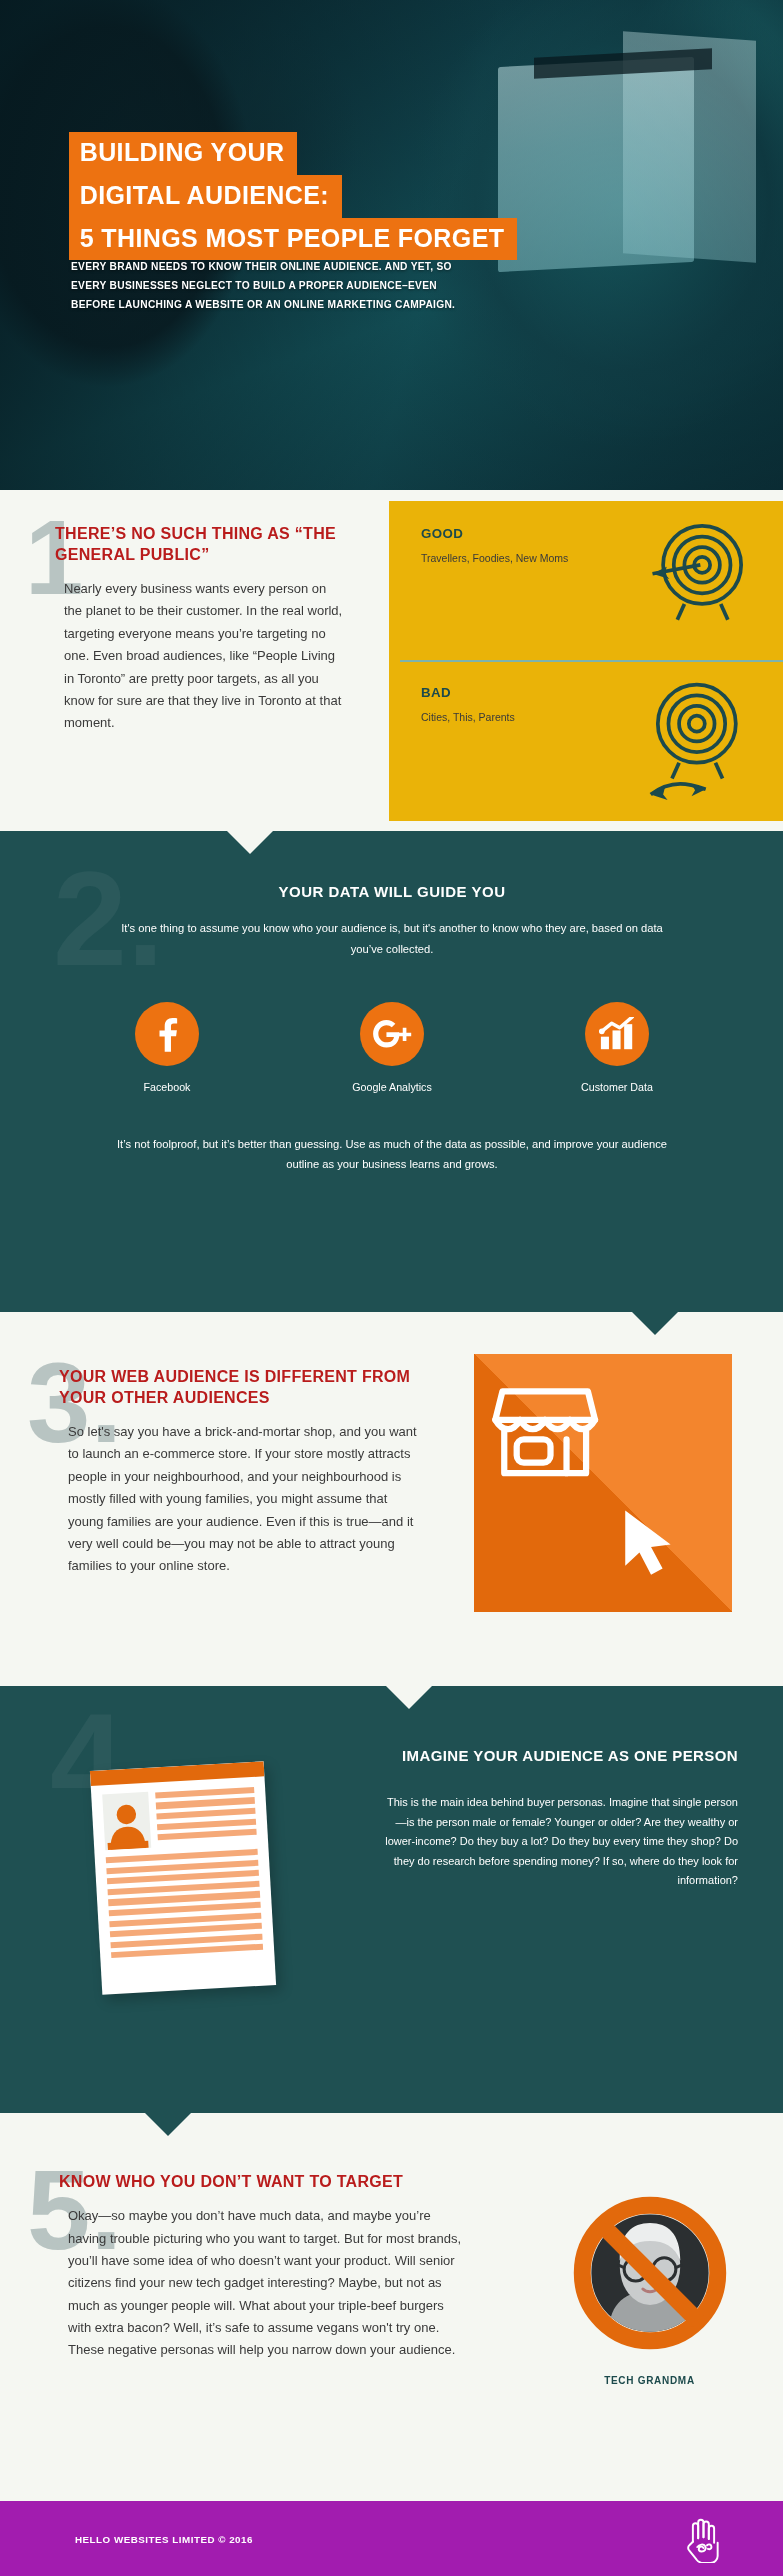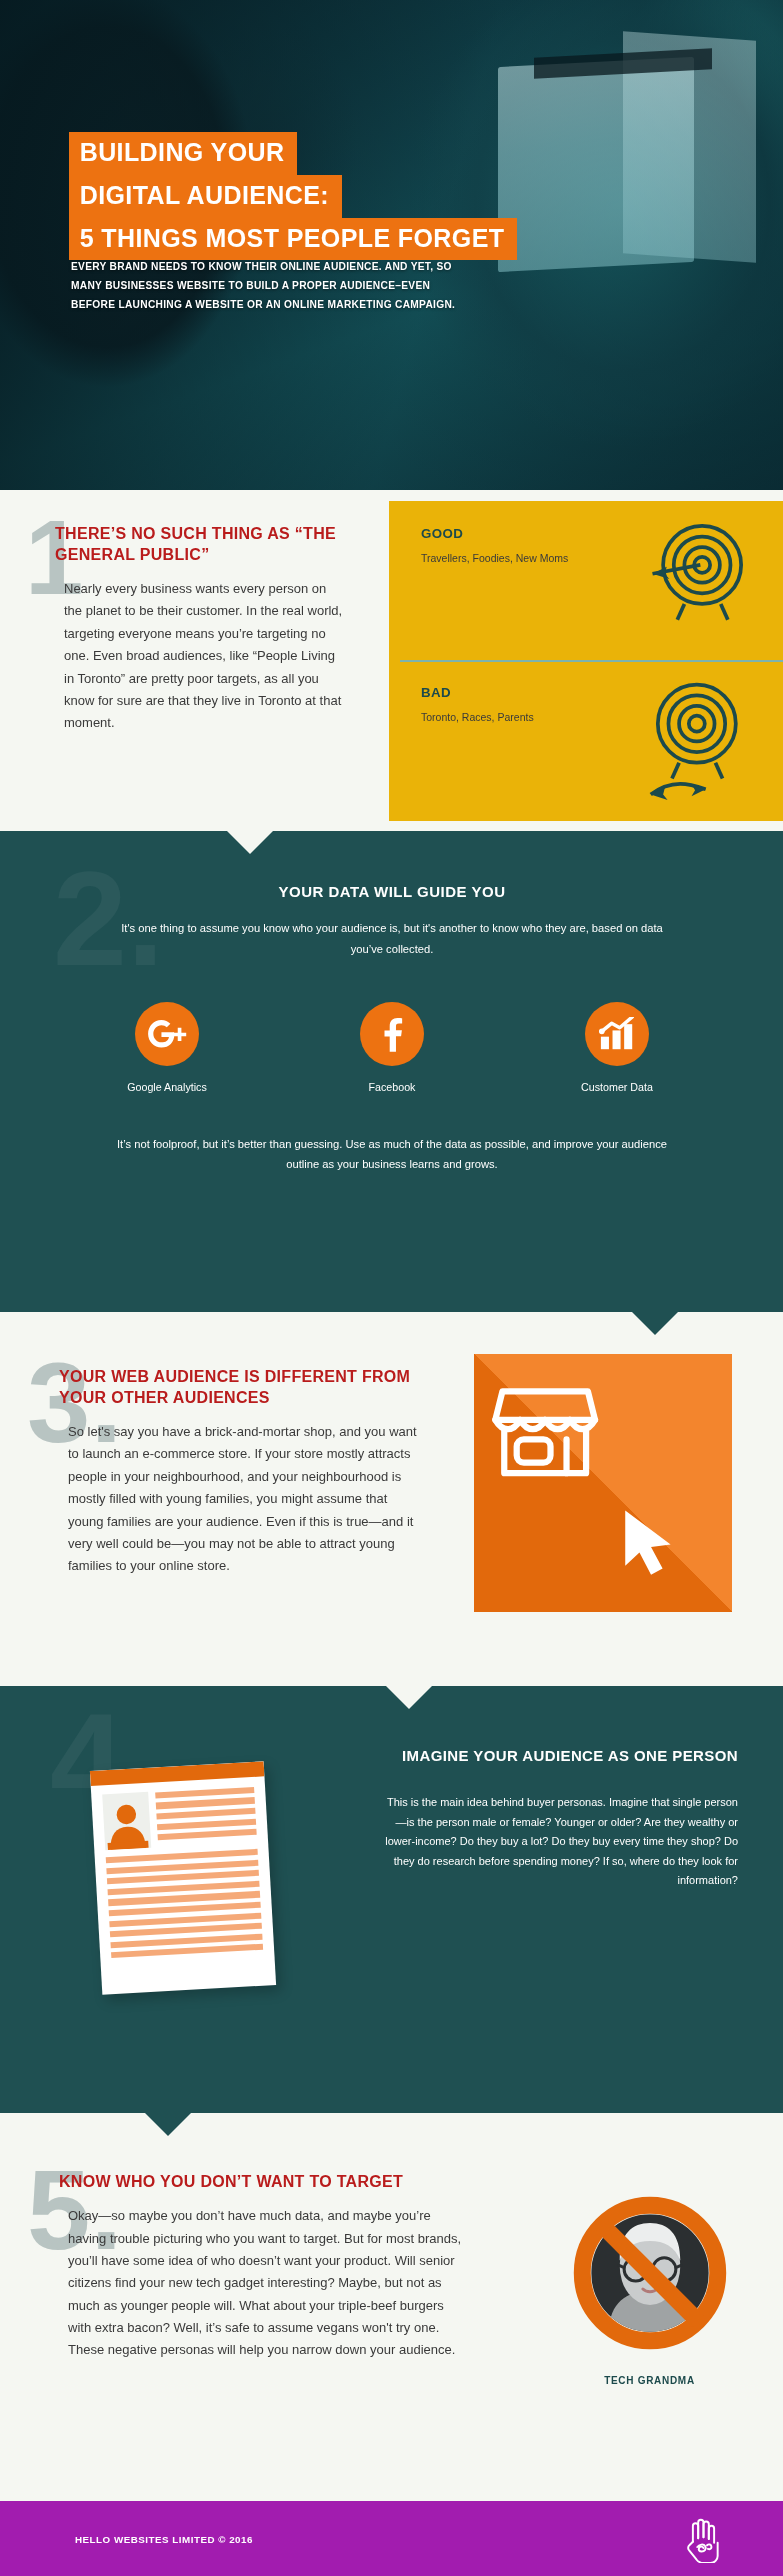--- a/index.html
+++ b/index.html
@@ -385,21 +385,21 @@
     <div class="hero-screen"></div>
     <div class="hero-screen2"></div>
     <div class="hero-dark-bar"></div>
 
     <div class="hero-title-wrap">
       <div class="hero-title-line">BUILDING YOUR</div>
       <div class="hero-title-line">DIGITAL AUDIENCE:</div>
       <div class="hero-title-line">5 THINGS MOST PEOPLE FORGET</div>
     </div>
 
-    <div class="hero-sub">EVERY BRAND NEEDS TO KNOW THEIR ONLINE AUDIENCE. AND YET, SO MANY BUSINESSES WEBSITE TO BUILD A PROPER AUDIENCE–EVEN BEFORE LAUNCHING A WEBSITE OR AN ONLINE MARKETING CAMPAIGN.</div>
+    <div class="hero-sub">EVERY BRAND NEEDS TO KNOW THEIR ONLINE AUDIENCE. AND YET, SO EVERY BUSINESSES NEGLECT TO BUILD A PROPER AUDIENCE–EVEN BEFORE LAUNCHING A WEBSITE OR AN ONLINE MARKETING CAMPAIGN.</div>
   </div>
 
   <div class="sec1">
     <div class="sec1-left">
       <div class="bignum sec1-num">1</div>
       <div class="sec-head">THERE’S NO SUCH THING AS “THE GENERAL PUBLIC”</div>
       <div class="sec-body">Nearly every business wants every person on the planet to be their customer. In the real world, targeting everyone means you’re targeting no one. Even broad audiences, like “People Living in Toronto” are pretty poor targets, as all you know for sure are that they live in Toronto at that moment.</div>
     </div>
 
     <div class="sec1-card">
@@ -417,21 +417,21 @@
               <path d="M99 100 L107 118"></path>
               <path d="M22 66 L76 56"></path>
             </g>
             <path d="M22 66 L38 58 L36 66 L41 72 Z" fill="#1c4a4c"></path>
           </svg>
         </div>
       </div>
       <div class="gb-divider"></div>
       <div class="gb-row">
         <div class="gb-label">BAD</div>
-        <div class="gb-text">Toronto, Races, Parents</div>
+        <div class="gb-text">Cities, This, Parents</div>
         <div class="gb-icon">
           <svg width="117" height="133" viewBox="0 0 132 150">
             <g fill="none" stroke="#1c4a4c" stroke-width="4.2">
               <circle cx="72" cy="56" r="44"></circle>
               <circle cx="72" cy="56" r="32"></circle>
               <circle cx="72" cy="56" r="20"></circle>
               <circle cx="72" cy="56" r="9"></circle>
               <path d="M52 100 L44 118"></path>
               <path d="M93 100 L101 118"></path>
               <path d="M20 136 C44 118, 64 124, 82 130"></path>
@@ -446,35 +446,35 @@
 
   <div class="sec2">
     <div class="notch-down-light" style="left:227px; top:0;"></div>
     <div class="bignum sec2-num">2.</div>
     <div class="sec2-head">YOUR DATA WILL GUIDE YOU</div>
     <div class="sec2-intro">It's one thing to assume you know who your audience is, but it's another to know who they are, based on data you’ve collected.</div>
 
     <div class="icons-row">
       <div class="icon-col">
         <div class="circle">
+          <svg width="30" height="36" viewBox="0 0 34 40">
+            <path fill="#ffffff" d="M21.5 40V22.6h5.8l0.9-6.8h-6.7v-4.3c0-2 0.5-3.3 3.4-3.3h3.6V2.1C27.8 2 25.7 1.8 23.2 1.8c-5.2 0-8.8 3.2-8.8 9.1v5h-5.9v6.8h5.9V40H21.5z"></path>
+          </svg>
+        </div>
+        <div class="icon-caption">Facebook</div>
+      </div>
+
+      <div class="icon-col">
+        <div class="circle">
           <svg width="41" height="28.5" viewBox="0 0 46 32">
             <path fill="#ffffff" d="M16.2 0C7.9 0 1.2 6.9 1.2 15.5S7.9 31 16.2 31c8.7 0 14.5-6.1 14.5-14.7 0-1-0.1-1.8-0.3-2.6H16.2v5.3h8.4c-0.4 4-3.7 6.1-8.4 6.1-5 0-9.1-4.1-9.1-9.6S11.2 5.9 16.2 5.9c2.5 0 4.5 0.9 6 2.3l4-3.9C23.6 1.7 20.2 0 16.2 0z"></path>
             <path fill="#ffffff" d="M38.6 8.8h-4.1v5.4h-5.3v4.1h5.3v5.4h4.1v-5.4H44v-4.1h-5.4V8.8z"></path>
           </svg>
         </div>
         <div class="icon-caption">Google Analytics</div>
-      </div>
-
-      <div class="icon-col">
-        <div class="circle">
-          <svg width="30" height="36" viewBox="0 0 34 40">
-            <path fill="#ffffff" d="M21.5 40V22.6h5.8l0.9-6.8h-6.7v-4.3c0-2 0.5-3.3 3.4-3.3h3.6V2.1C27.8 2 25.7 1.8 23.2 1.8c-5.2 0-8.8 3.2-8.8 9.1v5h-5.9v6.8h5.9V40H21.5z"></path>
-          </svg>
-        </div>
-        <div class="icon-caption">Facebook</div>
       </div>
 
       <div class="icon-col">
         <div class="circle">
           <svg width="36" height="34" viewBox="0 0 40 38">
             <rect x="2" y="22" width="9" height="14" fill="#ffffff"></rect>
             <rect x="15" y="15" width="9" height="21" fill="#ffffff"></rect>
             <rect x="28" y="8" width="9" height="28" fill="#ffffff"></rect>
             <path d="M3 16 L14 7 L23 12 L37 0" stroke="#ffffff" stroke-width="4" fill="none" stroke-linecap="round" stroke-linejoin="round"></path>
             <circle cx="3" cy="16" r="3.2" fill="#ffffff"></circle>

